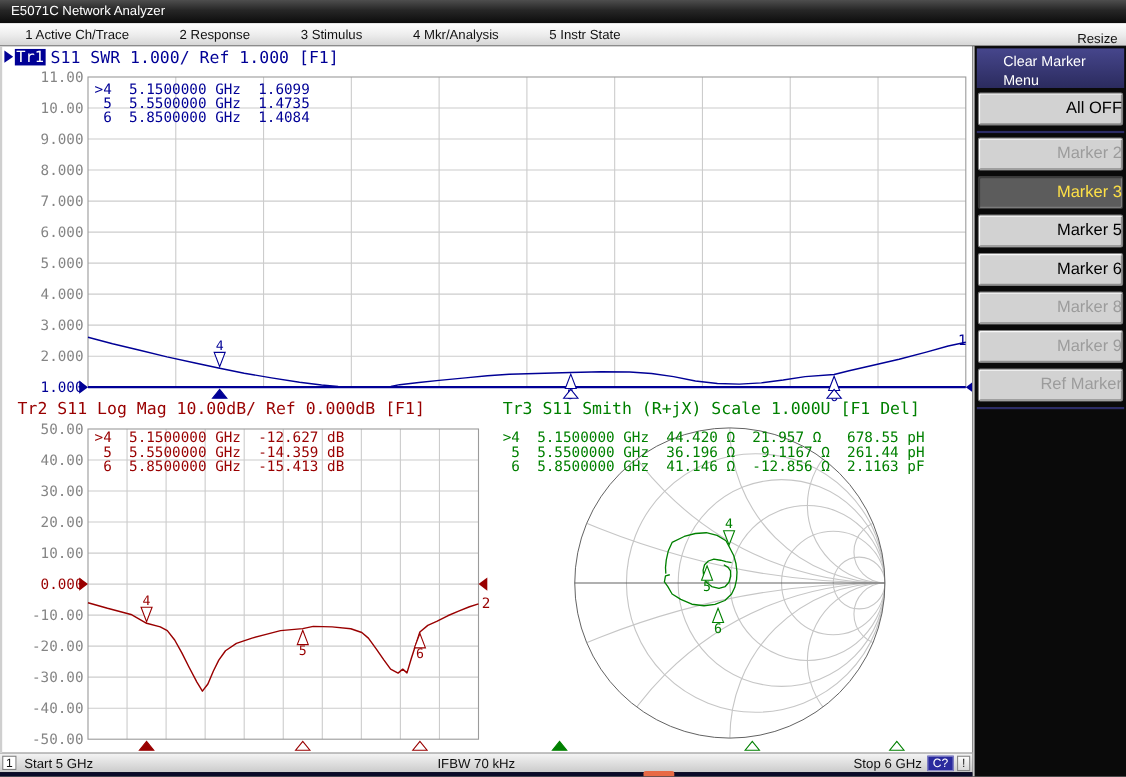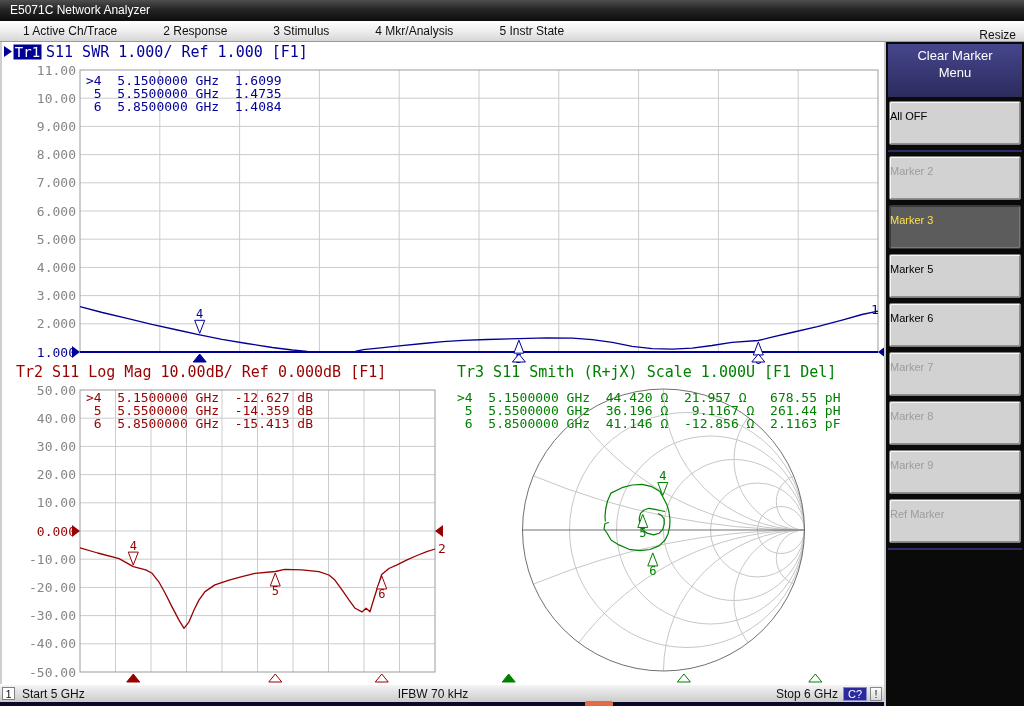--- a/index.html
+++ b/index.html
@@ -4,22 +4,22 @@
 <style>
   *{margin:0;padding:0;box-sizing:border-box}
   body{width:1024px;height:706px;background:#000;font-family:"Liberation Sans",sans-serif;position:relative;overflow:hidden}
   .titlebar{position:absolute;left:0;top:0;width:1024px;height:21px;background:linear-gradient(#4e4e4e,#262626 45%,#0c0c0c);color:#fff;font-size:12px;line-height:20px;padding-left:10px}
   .menubar{position:absolute;left:0;top:21px;width:1024px;height:21px;background:linear-gradient(#ffffff,#ececec 55%,#d6d6d6);border-bottom:1px solid #9a9a9a;font-size:12px;color:#111}
   .menu-item{display:inline-block;padding:0 23px;line-height:20px}
   .resize{float:right;padding:4px 8px;line-height:20px}
   .content{position:absolute;left:0;top:42px;width:884px;height:642px;background:#fff;border-left:2px solid #cfcfcf}
   #charts{position:absolute;left:0;top:0}
   .sidebar{position:absolute;left:884px;top:42px;width:140px;height:664px;background:#0a0a0a;border-left:2px solid #c8c8c8;padding:2px}
-  .sktitle{background:linear-gradient(#46468c,#2b2b5e);color:#fff;text-align:center;font-size:13px;line-height:17px;height:53px;padding:3px 24px 0;margin-bottom:4px}
-  .skbtn{height:44px;line-height:28px;text-align:left;font-size:11px;color:#000;background:#d2d2d2;border:1px solid #7e7e7e;box-shadow:inset 1px 1px 0 #f8f8f8,inset -1px -1px 0 #8f8f8f;margin:0 1px 5px;border-radius:2px}
+  .sktitle{background:linear-gradient(#46468c,#2b2b5e);color:#fff;font-size:13px;line-height:17px;height:36px;padding:3px 24px 0;margin-bottom:4px}
+  .skbtn{height:30px;line-height:28px;text-align:right;font-size:15px;color:#000;background:#d2d2d2;border:1px solid #7e7e7e;box-shadow:inset 1px 1px 0 #f8f8f8,inset -1px -1px 0 #8f8f8f;margin:0 1px 5px;border-radius:2px}
   .skbtn.disabled{color:#9c9c9c}
   .skbtn.active{background:#5c5c5c;color:#fde047;box-shadow:inset 1px 1px 0 #3c3c3c,inset -1px -1px 0 #7b7b7b;border-color:#3a3a3a}
   .sksep{height:2px;background:#2c2c66;margin:0 0 4px}
   .statusbar{position:absolute;left:0;top:684px;width:884px;height:18px;background:linear-gradient(#f4f4f4,#cbcbcb);border-top:1px solid #fff;font-size:12px;color:#111}
   .chbox{position:absolute;left:2px;top:2px;width:13px;height:13px;background:#fff;border:1px solid #808080;text-align:center;line-height:12px;font-size:11px}
   .start{position:absolute;left:22px;top:1px;line-height:16px}
   .ifbw{position:absolute;left:433px;top:1px;transform:translateX(-50%);line-height:16px}
   .stop{position:absolute;right:46px;top:1px;line-height:16px}
   .cbadge{position:absolute;left:843px;top:2px;width:24px;height:14px;background:#2a2a9e;color:#fff;text-align:center;line-height:13px;font-size:11px;border:1px solid #8888c8}
   .alert{position:absolute;left:870px;top:2px;width:12px;height:14px;background:linear-gradient(#fdfdfd,#d8d8d8);border:1px solid #888;text-align:center;line-height:12px;font-size:11px;color:#222}
@@ -183,21 +183,20 @@
 </div>
 <div class="sidebar">
   <div class="sktitle">Clear Marker Menu</div>
   <div id="softkeys">
       <div class="skbtn">All OFF</div>
       <div class="sksep"></div>
       <div class="skbtn disabled">Marker 2</div>
       <div class="skbtn active">Marker 3</div>
       <div class="skbtn">Marker 5</div>
       <div class="skbtn">Marker 6</div>
-      <div class="skbtn disabled">Marker 7</div>
       <div class="skbtn disabled">Marker 8</div>
       <div class="skbtn disabled">Marker 9</div>
       <div class="skbtn disabled">Ref Marker</div>
       <div class="sksep"></div>
     </div>
 </div>
 <div class="statusbar">
   <span class="chbox">1</span>
   <span class="start">Start 5 GHz</span>
   <span class="ifbw">IFBW 70 kHz</span>

